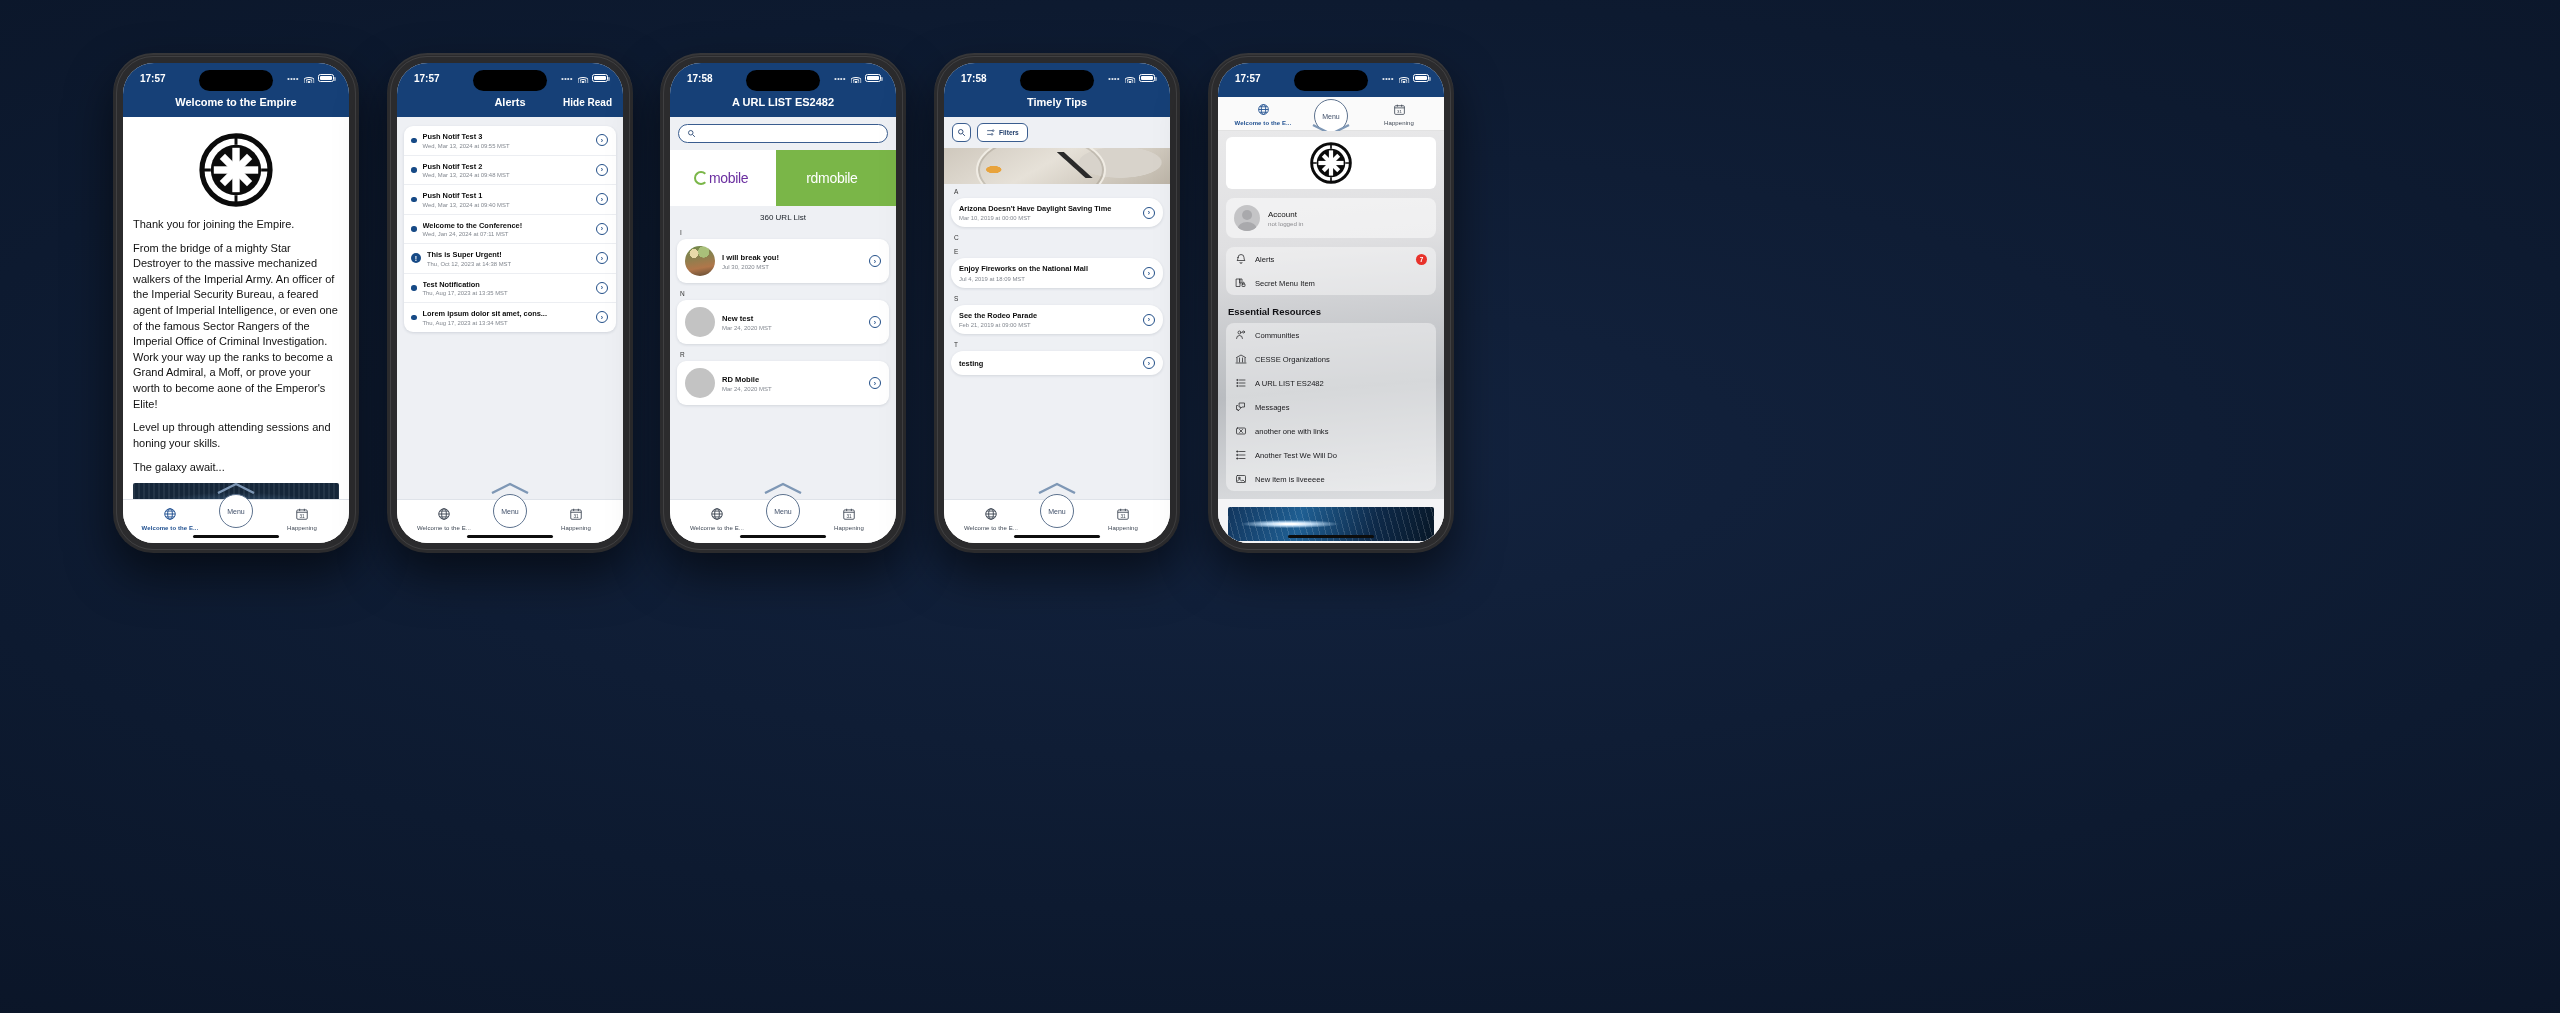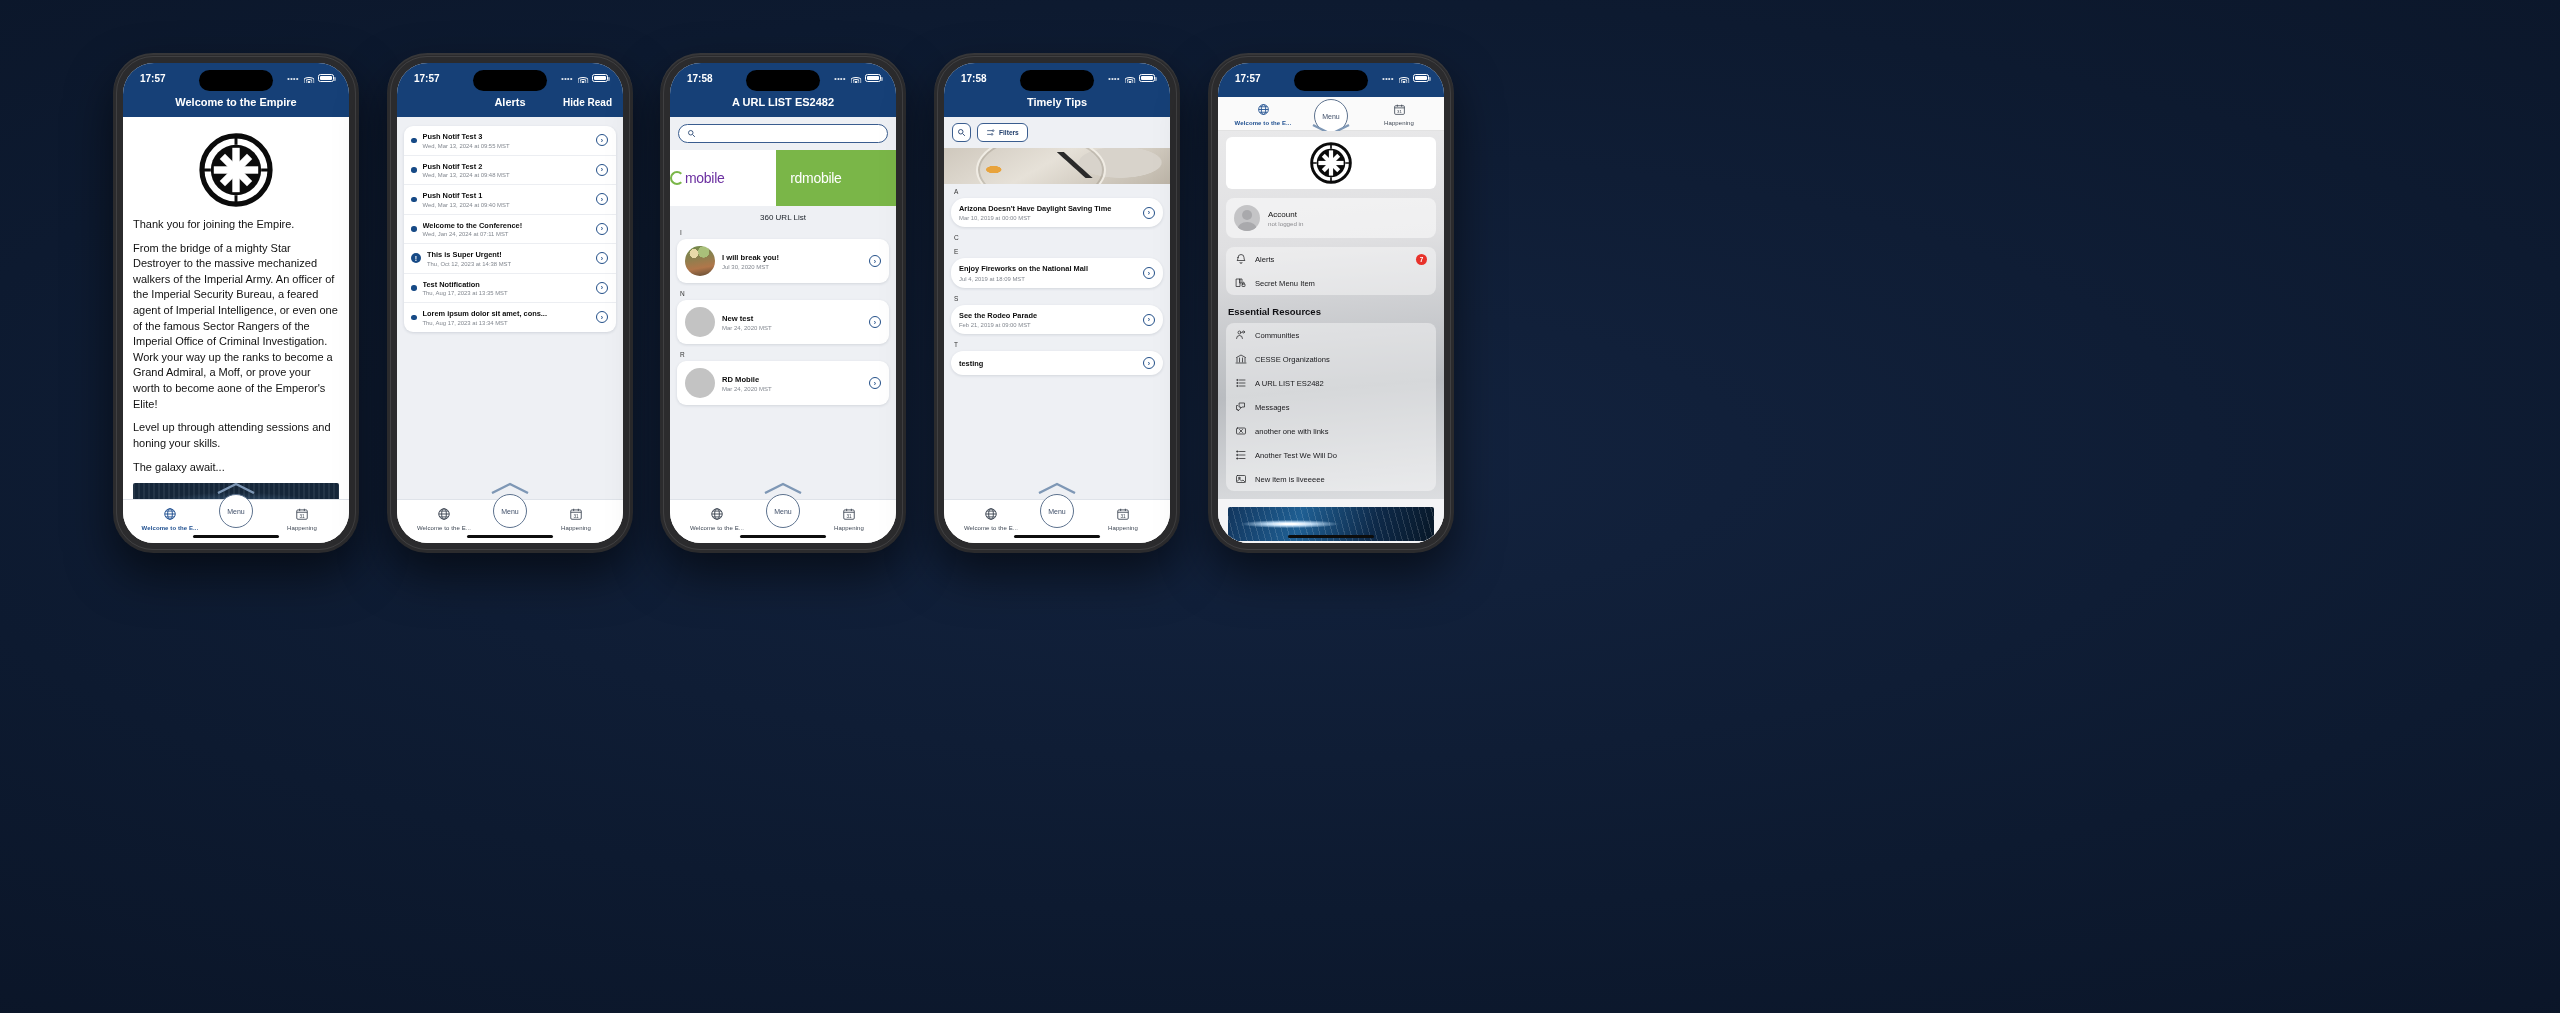--- a/index.html
+++ b/index.html
@@ -154,25 +154,25 @@
   
   .searchwrap{ padding:7px 8px; background:#eef0f4; }
   .searchbox{
     height:19px;border:1px solid #3a5d8f;border-radius:10px;background:#fff;
     display:flex;align-items:center;padding:0 8px;gap:5px;
   }
   .searchbox .mag{width:9px;height:9px;}
   .banner{
     height:56px; display:flex;
   }
-  .banner .left{flex:0 0 47%;background:#fff;display:flex;align-items:center;justify-content:flex-start;padding-right:4px;}
+  .banner .left{flex:0 0 47%;background:#fff;display:flex;align-items:center;justify-content:center;padding-right:4px;}
   .banner .left .logo{display:flex;align-items:center;gap:1px;}
   .banner .left .ring{width:14px;height:14px;border:2.2px solid #7ab648;border-radius:50%;border-right-color:transparent;}
   .banner .left .word{font-size:14px;color:#6b2fa0;font-weight:400;letter-spacing:-.3px;}
-  .banner .right{flex:1 1 auto;background:#7ab648;display:flex;align-items:center;padding-left:14px;color:#fff;font-size:14px;letter-spacing:-.3px;overflow:hidden;white-space:nowrap;}
+  .banner .right{flex:1 1 auto;background:#7ab648;display:flex;align-items:center;padding-left:30px;color:#fff;font-size:14px;letter-spacing:-.3px;overflow:hidden;white-space:nowrap;}
   .sublabel{ text-align:center;font-size:8px;color:#20262e;padding:7px 8px 3px;background:#eef0f4;}
   .sec-letter{ font-size:6.5px; color:#333; padding:4px 10px 3px; background:#eef0f4;}
   .url-card{
     margin:0 7px 3px; background:#fff;border-radius:9px;
     box-shadow:0 1px 3px rgba(30,45,70,.13);
     display:flex;align-items:center;gap:7px;padding:7px 8px;
   }
   .avatar{width:30px;height:30px;border-radius:50%;background:#c3c3c3;flex:0 0 30px;overflow:hidden;}
   .avatar.photo{
     background:

